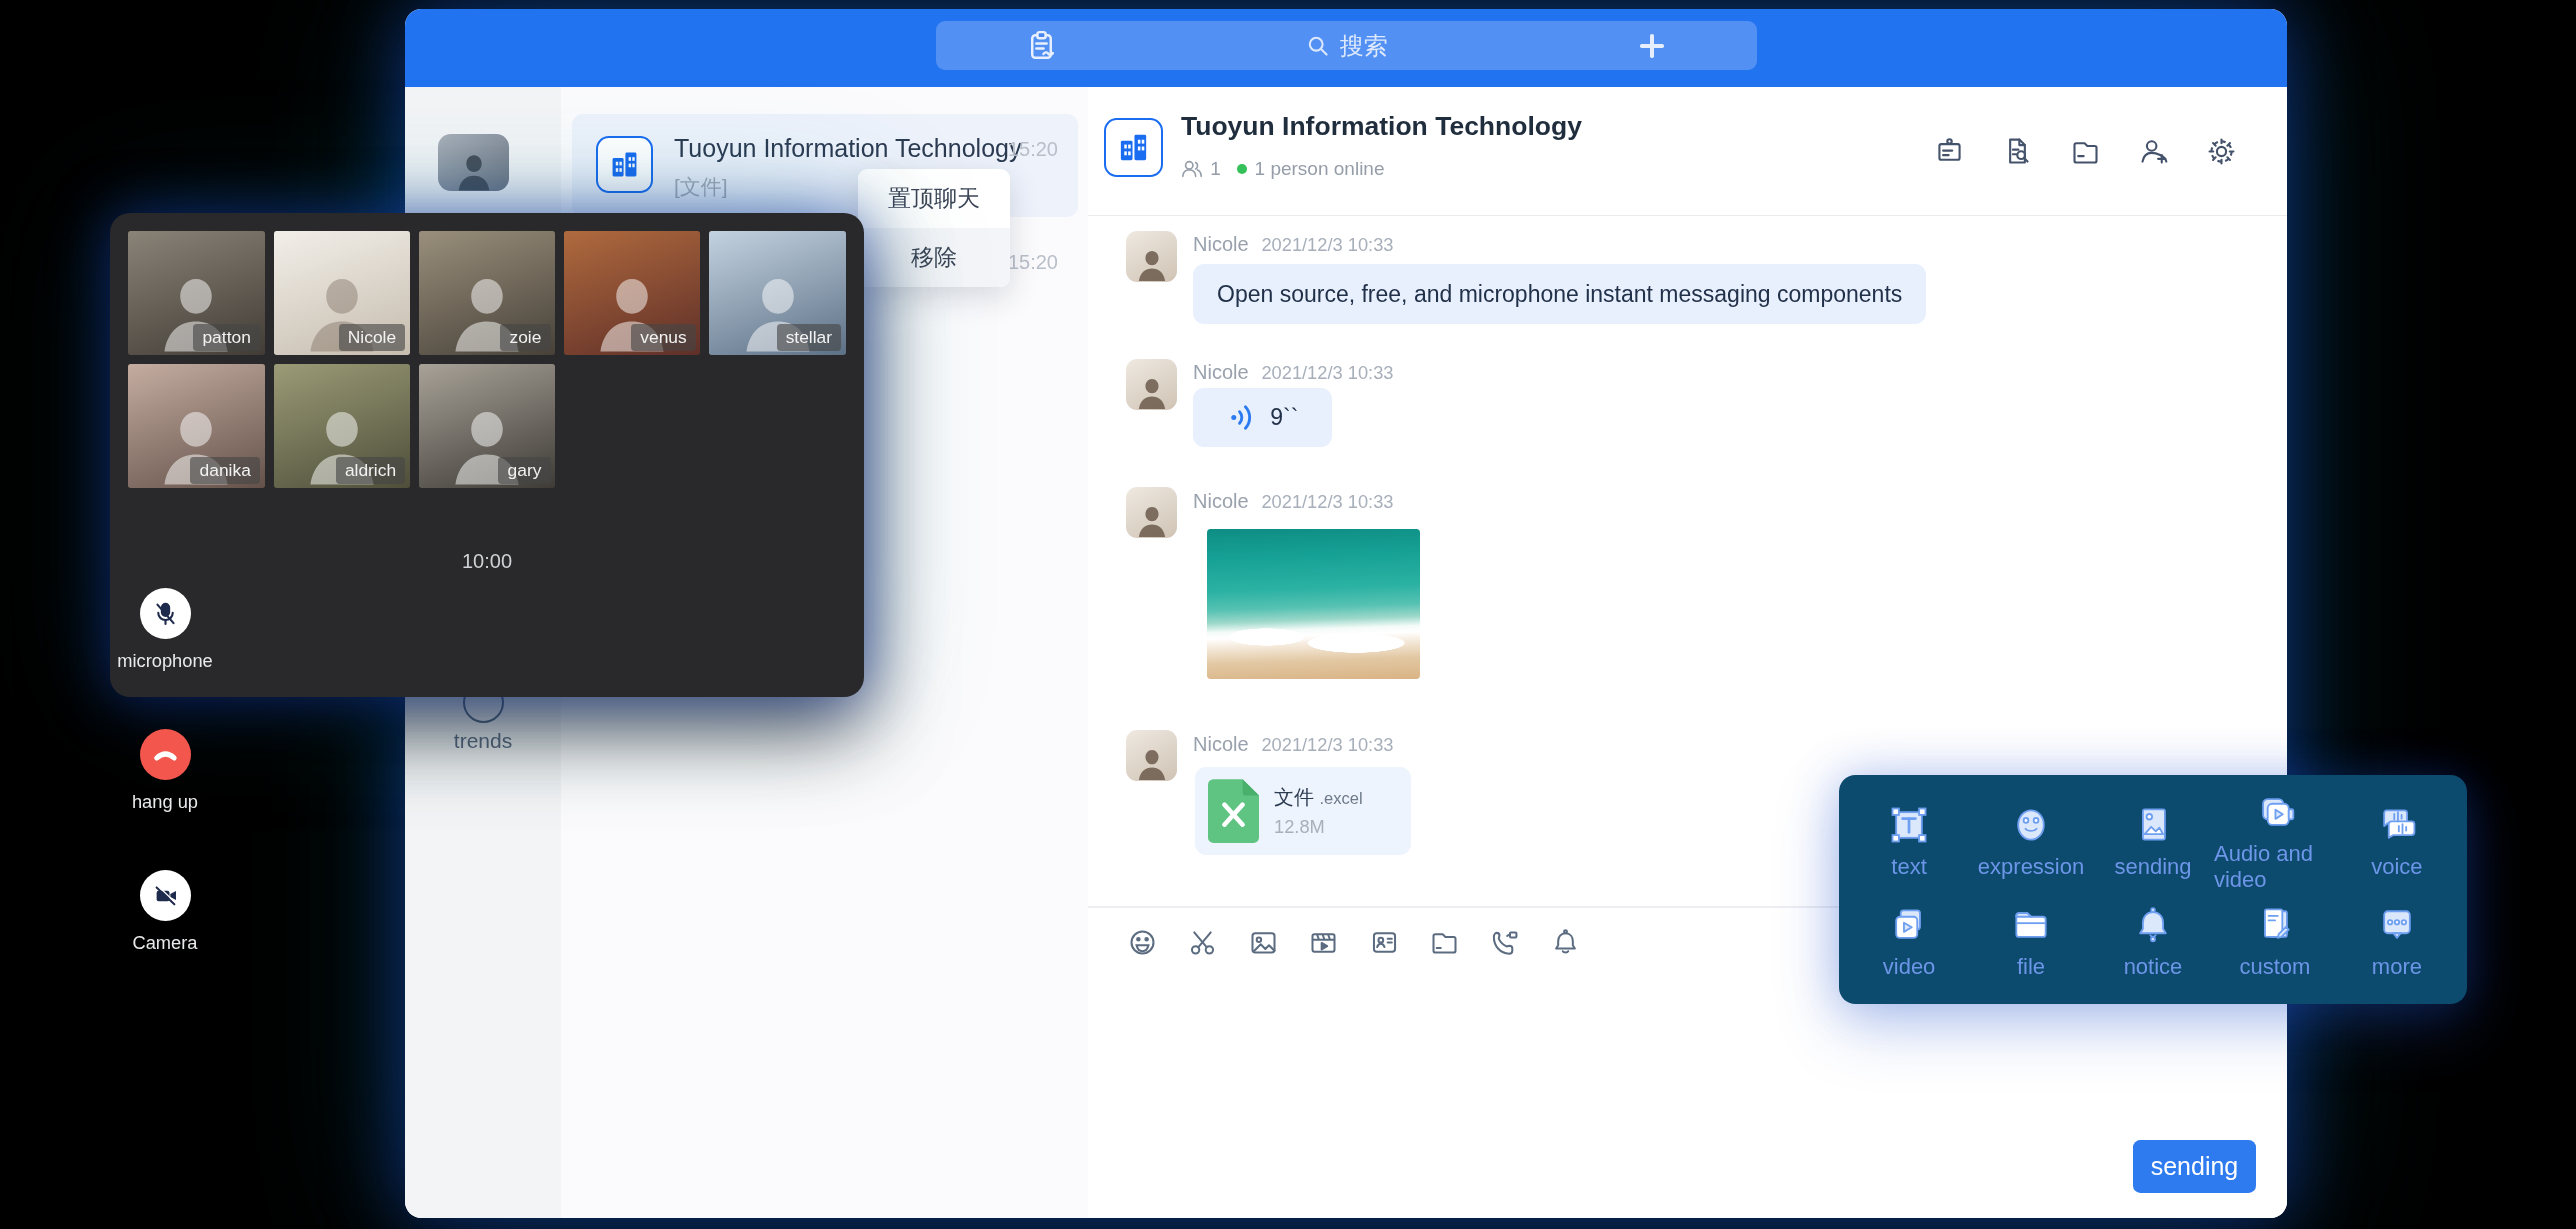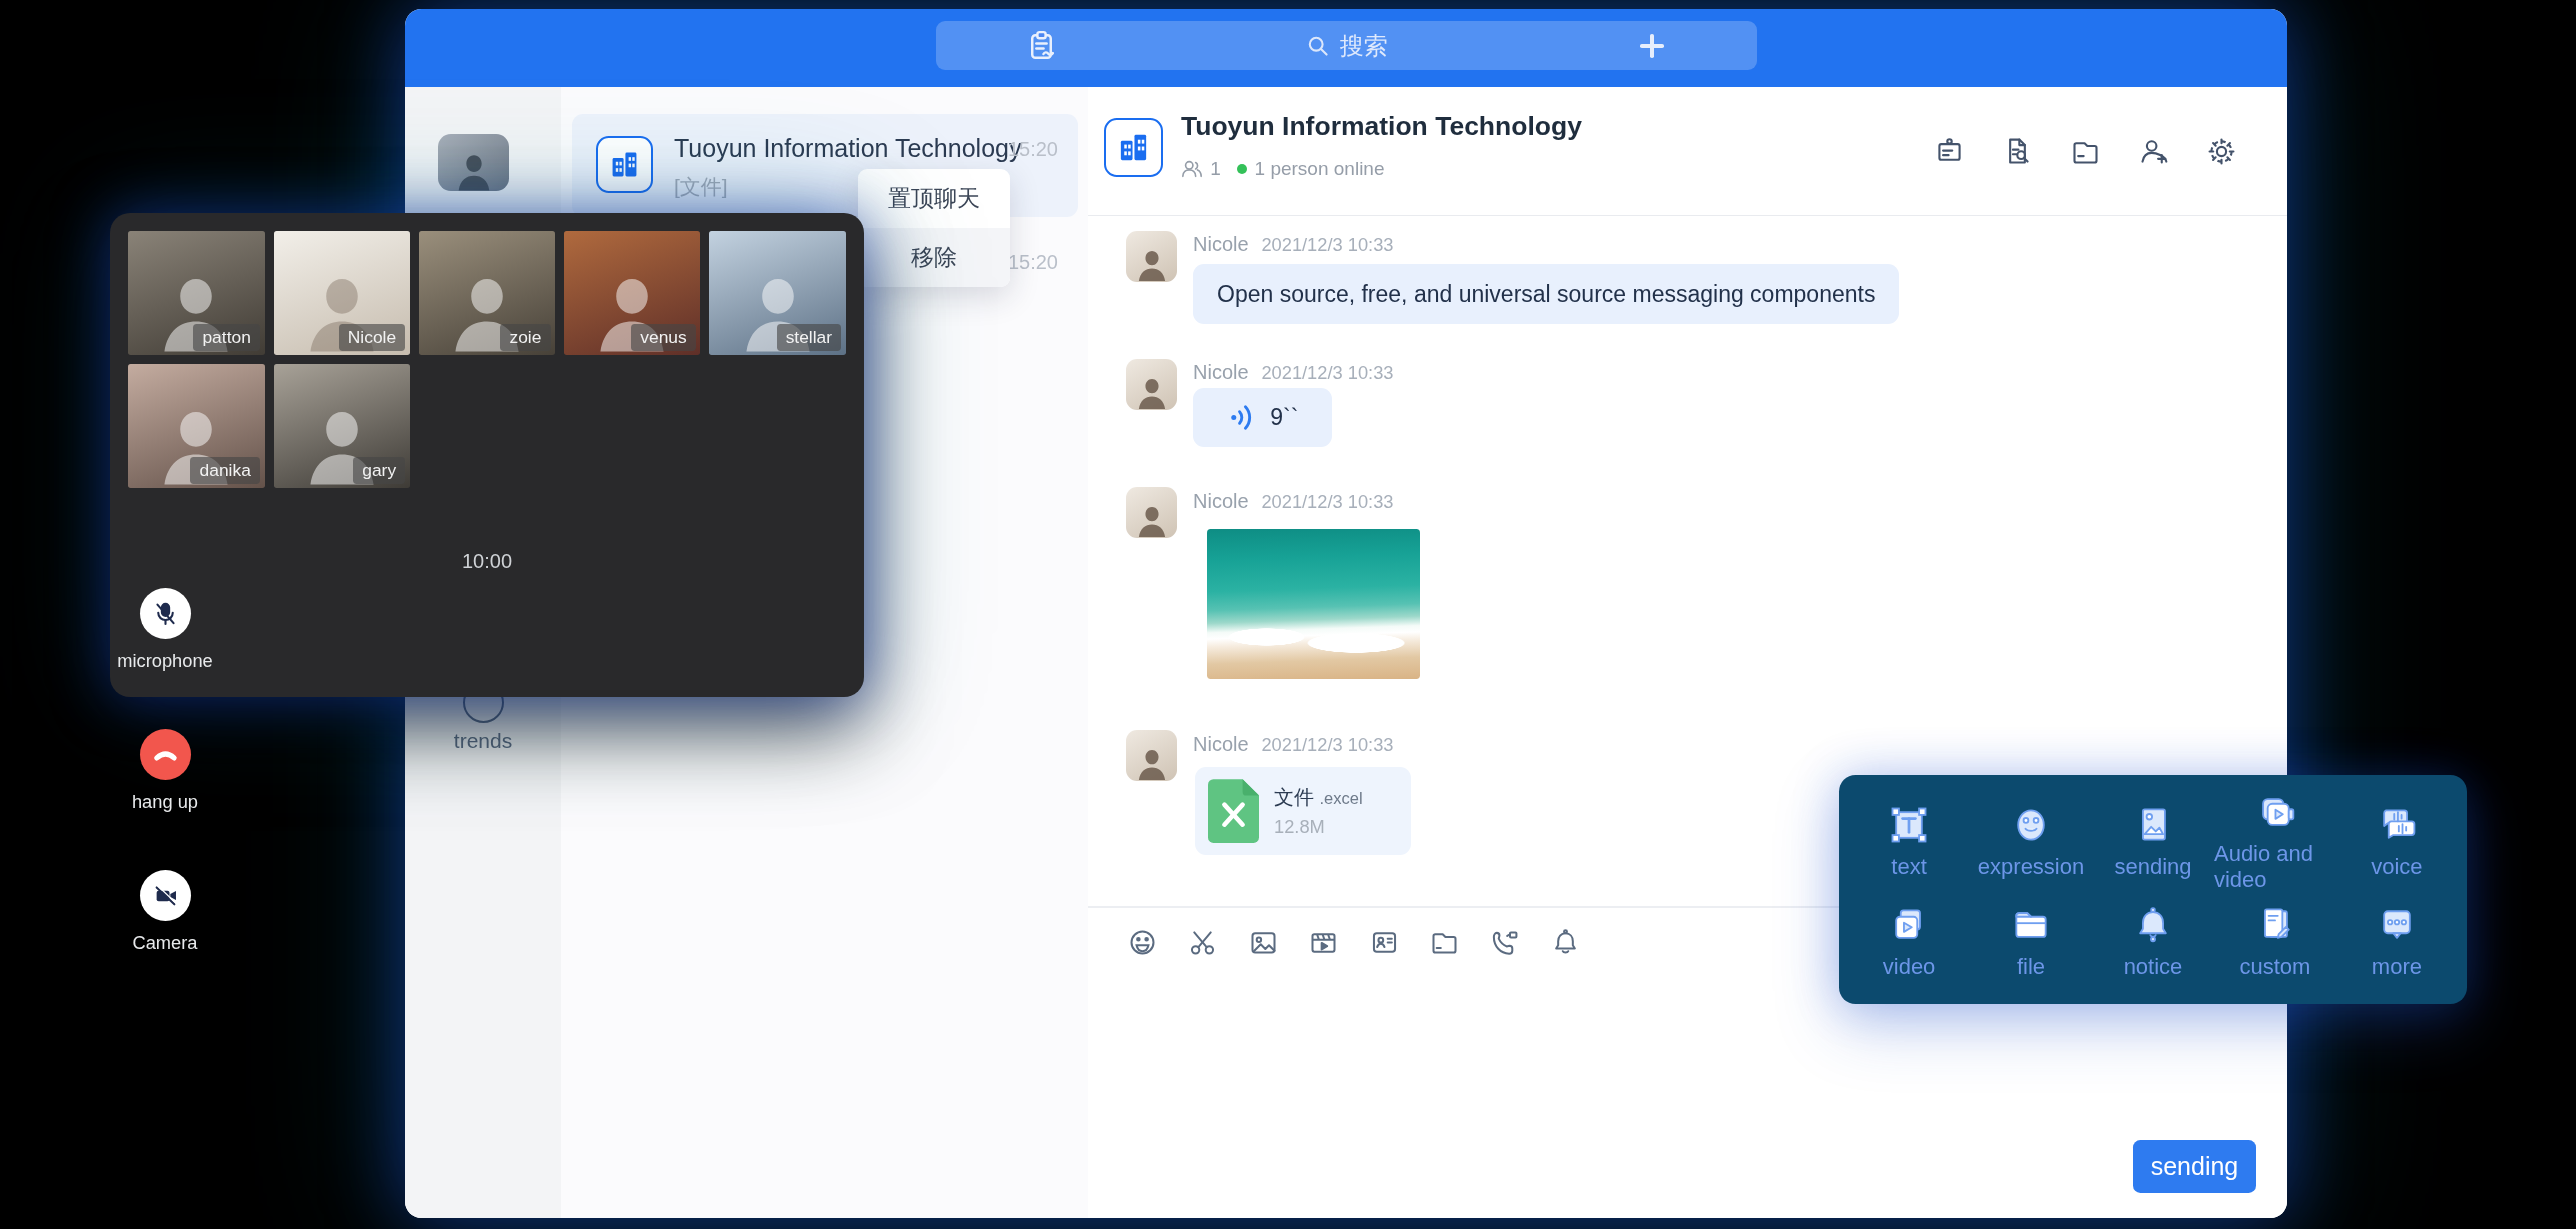--- a/index.html
+++ b/index.html
@@ -263,21 +263,21 @@
 
     <div class="msg-avatar" style="left:38px;top:144px;">
       <svg width="42" height="42" viewBox="0 0 64 64">
           <path fill="#6b5a4c" opacity=".85" d="M32 34c6 0 10-5 10-11s-4-11-10-11-10 5-10 11 4 11 10 11zM12 58c2-13 10-19 20-19s18 6 20 19z"></path>
         </svg>
     </div>
     <div class="msg-meta" style="top:146px;">
       <span>Nicole</span><span class="t">2021/12/3 10:33</span>
     </div>
     <div class="bubble text">
-      <span>Open source, free, and universal source messaging components</span>
+      <span>Open source, free, and microphone instant messaging components</span>
     </div>
 
     <div class="msg-avatar" style="left:38px;top:272px;">
       <svg width="42" height="42" viewBox="0 0 64 64">
           <path fill="#6b5a4c" opacity=".85" d="M32 34c6 0 10-5 10-11s-4-11-10-11-10 5-10 11 4 11 10 11zM12 58c2-13 10-19 20-19s18 6 20 19z"></path>
         </svg>
     </div>
     <div class="msg-meta" style="top:274px;">
       <span>Nicole</span><span class="t">2021/12/3 10:33</span>
     </div>
@@ -411,20 +411,26 @@
         <svg width="101" height="101" viewBox="0 0 64 64">
           <path fill="#fff" d="M32 34c6 0 10-5 10-11s-4-11-10-11-10 5-10 11 4 11 10 11zM12 58c2-13 10-19 20-19s18 6 20 19z"></path>
         </svg>
         <span class="tag">stellar</span>
       </div>
     <div class="tile t5">
         <svg width="101" height="101" viewBox="0 0 64 64">
           <path fill="#fff" d="M32 34c6 0 10-5 10-11s-4-11-10-11-10 5-10 11 4 11 10 11zM12 58c2-13 10-19 20-19s18 6 20 19z"></path>
         </svg>
         <span class="tag">danika</span>
+      </div>
+    <div class="tile t7">
+        <svg width="101" height="101" viewBox="0 0 64 64">
+          <path fill="#fff" d="M32 34c6 0 10-5 10-11s-4-11-10-11-10 5-10 11 4 11 10 11zM12 58c2-13 10-19 20-19s18 6 20 19z"></path>
+        </svg>
+        <span class="tag">aldrich</span>
       </div>
     <div class="tile t9">
         <svg width="101" height="101" viewBox="0 0 64 64">
           <path fill="#fff" d="M32 34c6 0 10-5 10-11s-4-11-10-11-10 5-10 11 4 11 10 11zM12 58c2-13 10-19 20-19s18 6 20 19z"></path>
         </svg>
         <span class="tag">gary</span>
       </div>
   </div>
   <div class="call-timer">10:00</div>
   <div class="call-ctls">

